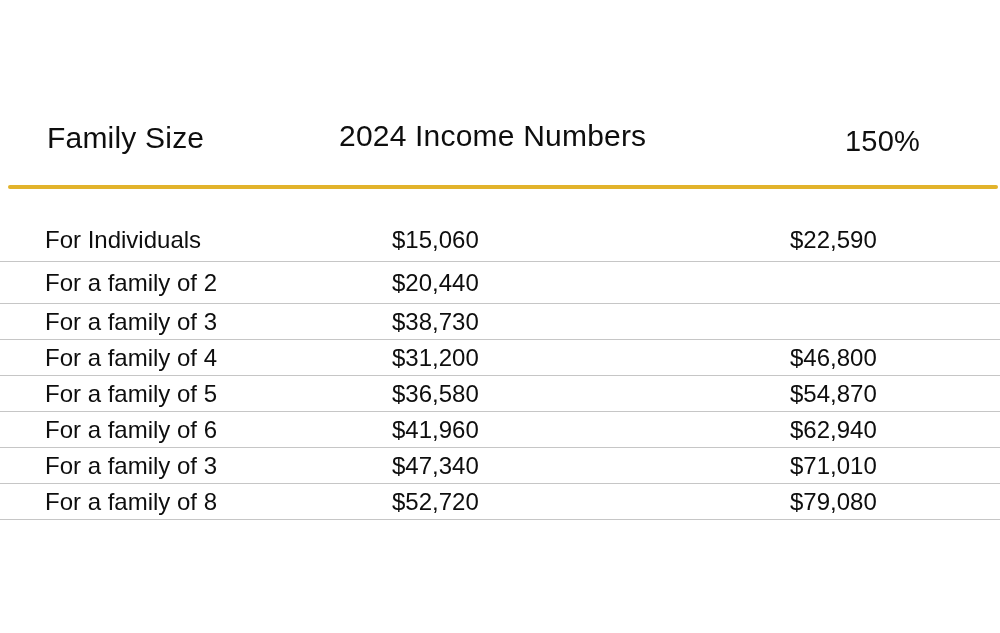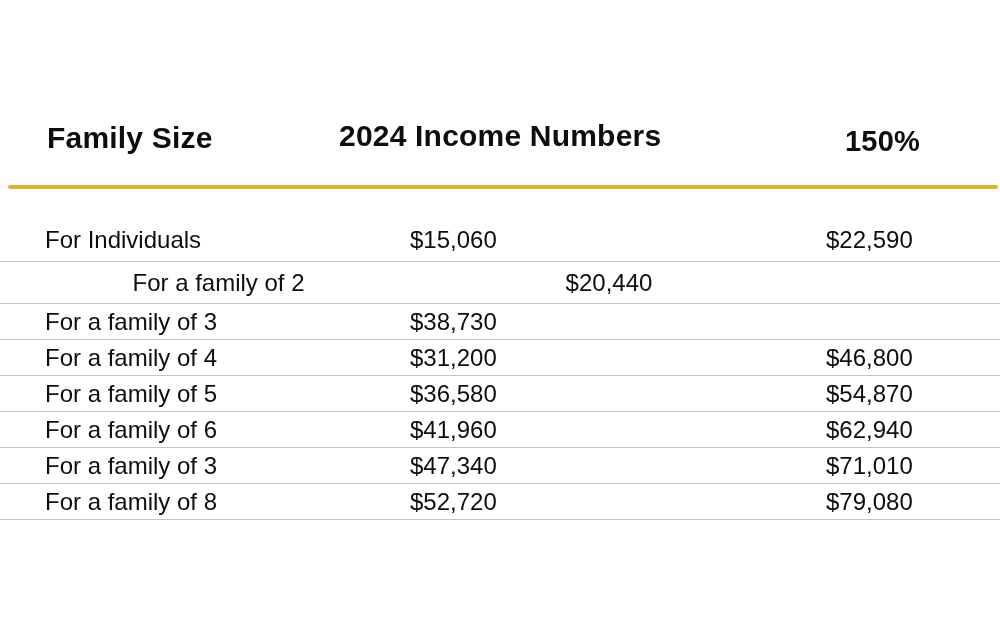--- a/index.html
+++ b/index.html
@@ -13,21 +13,21 @@
     position:relative;
     width:1000px;
     height:633px;
     background:#ffffff;
     font-family:"Liberation Sans","DejaVu Sans",sans-serif;
     color:var(--text);
     overflow:hidden;
   }
   .hdr{
     position:absolute;
-    font-weight:700;
+    font-weight:400;
     font-size:30px;
     letter-spacing:0.2px;
     white-space:nowrap;
     color:var(--text);
   }
   .hdr-family{left:47px;top:121px;}
   .hdr-income{left:339px;top:119px;}
   .hdr-pct{left:845px;top:125px;font-size:29px;}
   .accent-rule{
     position:absolute;
@@ -44,28 +44,27 @@
     left:0;
     right:0;
   }
   .row{
     display:flex;
     align-items:center;
     height:36px;
     border-bottom:1px solid var(--divider);
     font-size:24px;
     white-space:nowrap;
-    gap:18px;
   }
   .row-first{
     height:73px;
     align-items:flex-end;
     padding-bottom:7px;
   }
-  .row-second{height:42px;text-align:center;}
+  .row-second{height:42px;}
   .cell-label{
     width:392px;
     padding-left:45px;
   }
   .cell-income{
     width:398px;
   }
   .cell-pct{
     flex:1;
   }

